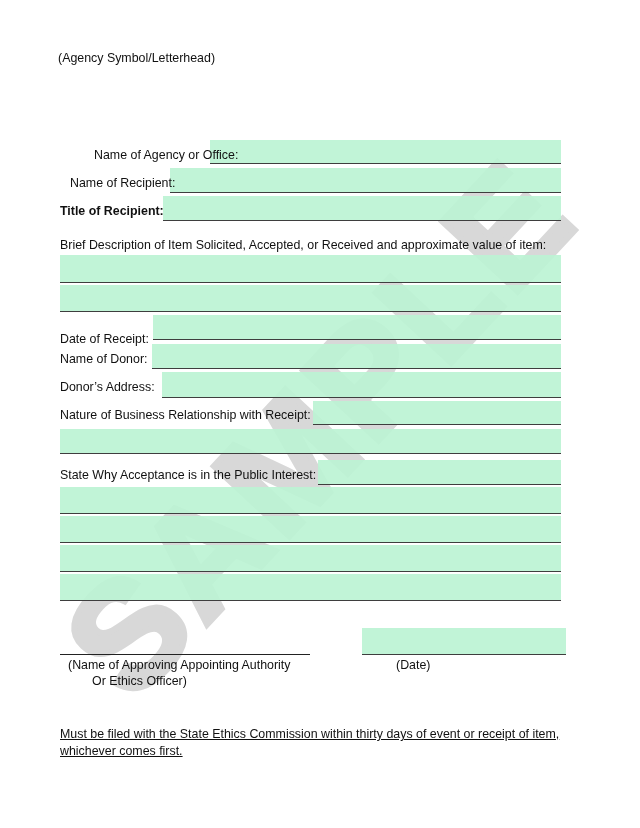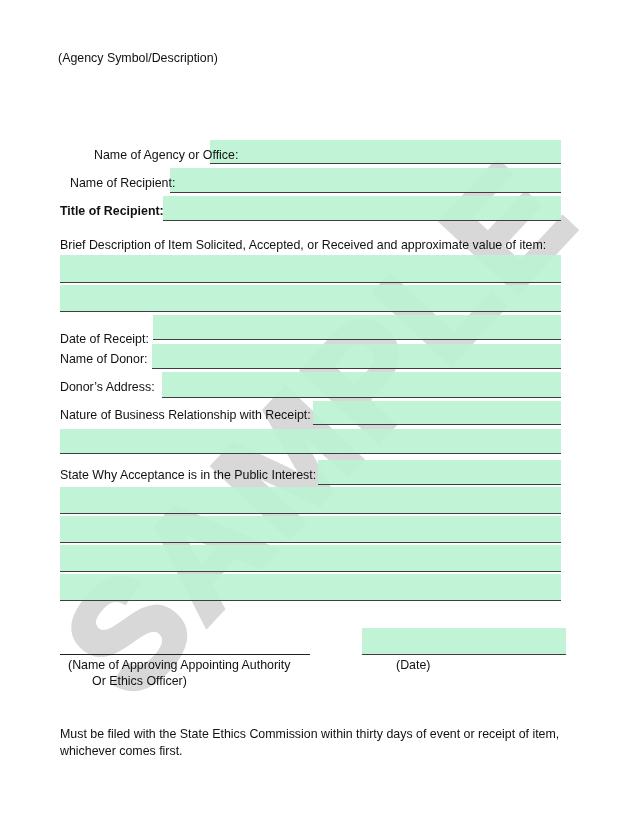--- a/index.html
+++ b/index.html
@@ -48,30 +48,31 @@
   .caption-block {
     position: absolute;
     z-index: 3;
     line-height: 15.5px;
   }
   .caption-block .indent { padding-left: 24px; }
   .footer-block {
     position: absolute;
     z-index: 3;
     line-height: 17px;
+    text-decoration: underline;
   }
 </style>
 </head>
 <body>
 
 <div class="page">
 
   <div class="watermark">SAMPLE</div>
 
-  <div class="label" style="left:58px; top:51px;">(Agency Symbol/Description)</div>
+  <div class="label" style="left:58px; top:51px;">(Agency Symbol/Letterhead)</div>
 
   <div class="label" style="left:60px; top:148px;margin-left:34px;">Name of Agency or Office:</div>
   <div class="band" style="left:210px; top:140px; width:351px; height:24px;"></div>
 
   <div class="label" style="left:70px; top:176px;">Name of Recipient:</div>
   <div class="band" style="left:170px; top:168px; width:391px; height:25px;"></div>
 
   <div class="label" style="left:60px; top:204px;font-weight:bold;">Title of Recipient:</div>
   <div class="band" style="left:163px; top:196px; width:398px; height:25px;"></div>
 

